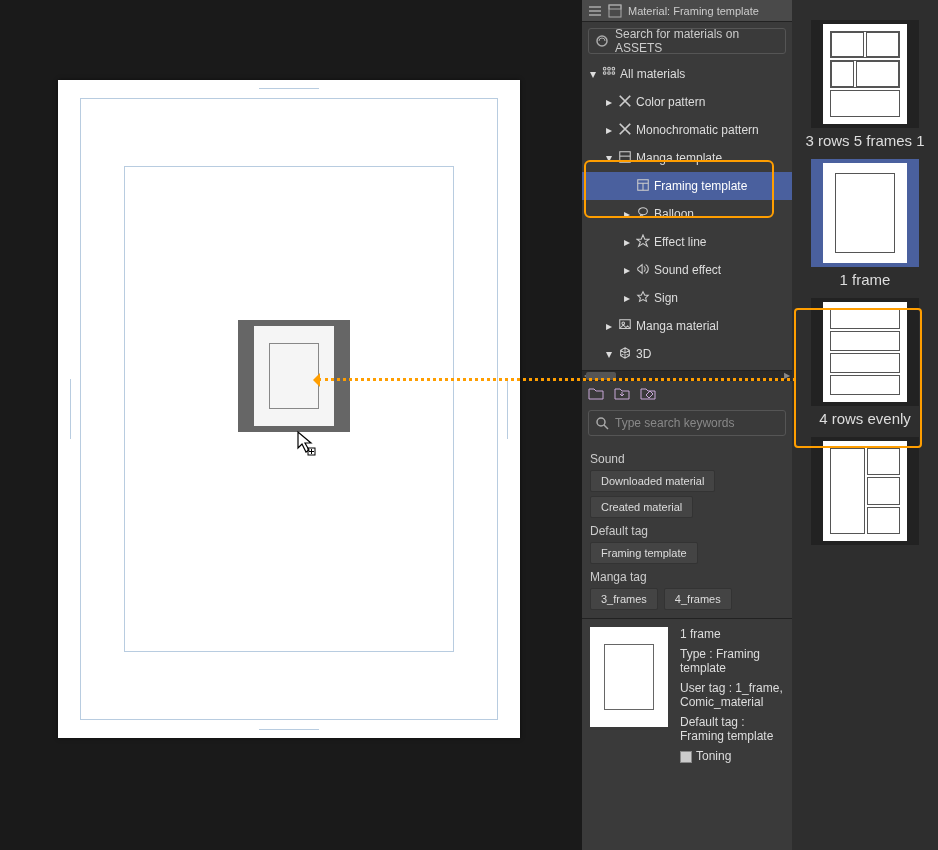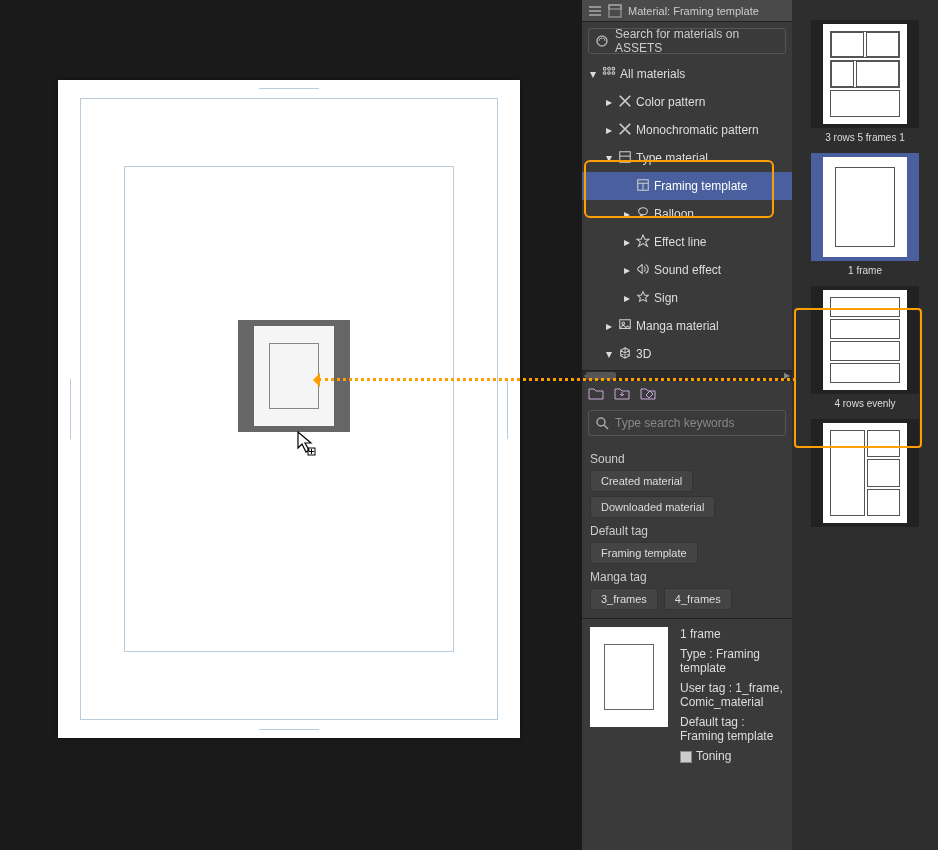--- a/index.html
+++ b/index.html
@@ -216,21 +216,21 @@
   background: #222;
   margin: 0 auto;
   display:flex; align-items:center; justify-content:center;
 }
 .thumb-inner {
   width: 84px; height: 100px;
   background:#fff;
   display:flex; flex-direction:column; align-items:center; justify-content:center;
   gap:2px; padding:6px;
 }
-.thumb-label { font-size:10px; color:#ddd; margin-top:4px; margin-bottom:6px; white-space:nowrap; }
+.thumb-label { font-size:15px; color:#ddd; margin-top:4px; margin-bottom:6px; white-space:nowrap; }
 .hl-thumb { left: 794px; top: 308px; width: 128px; height: 140px; border-radius:4px; }
 .fbox { border:1px solid #555; }
 svg.icon { width:14px; height:14px; flex-shrink:0; }
 </style>
 </head>
 <body>
 
 <div class="canvas-area">
   <div class="canvas-page">
     <div class="canvas-margin-outer"></div>
@@ -303,21 +303,21 @@
               <path d="M2 2l12 12M14 2L2 14" stroke-width="2"></path>
             </svg></span>
           <span>Monochromatic pattern</span>
         </div>
         <div class="tree-row indent-1">
           <span class="chev">▾</span>
           <span><svg class="icon" viewBox="0 0 16 16" fill="none" stroke="#ccc" stroke-width="1.2">
               <rect x="2" y="2" width="12" height="12"></rect>
               <line x1="2" y1="7" x2="14" y2="7"></line>
             </svg></span>
-          <span>Type material</span>
+          <span>Manga template</span>
         </div>
         <div class="tree-row indent-2 selected">
           <span class="chev"></span>
           <span><svg class="icon" viewBox="0 0 16 16" fill="none" stroke="#ccc" stroke-width="1.2">
               <rect x="2" y="2" width="12" height="12"></rect>
               <line x1="2" y1="6" x2="14" y2="6"></line>
               <line x1="8" y1="6" x2="8" y2="14"></line>
             </svg></span>
           <span>Framing template</span>
         </div>
@@ -392,24 +392,24 @@
       <svg class="icon" viewBox="0 0 14 14">
           <circle cx="6" cy="6" r="4" fill="none" stroke="#aaa" stroke-width="1.5"></circle>
           <line x1="9" y1="9" x2="13" y2="13" stroke="#aaa" stroke-width="1.5"></line>
         </svg>
       <span style="color:#888">Type search keywords</span>
     </div>
 
     <div class="filter-section">
       <div class="filter-title">Sound</div>
       <div class="tag-row">
+        <span class="tag">Downloaded material</span>
+      </div>
+      <div class="tag-row">
         <span class="tag">Created material</span>
-      </div>
-      <div class="tag-row">
-        <span class="tag">Downloaded material</span>
       </div>
       <div class="filter-title">Default tag</div>
       <div class="tag-row">
         <span class="tag">Framing template</span>
       </div>
       <div class="filter-title">Manga tag</div>
       <div class="tag-row">
         <span class="tag">3_frames</span>
         <span class="tag">4_frames</span>
       </div>

